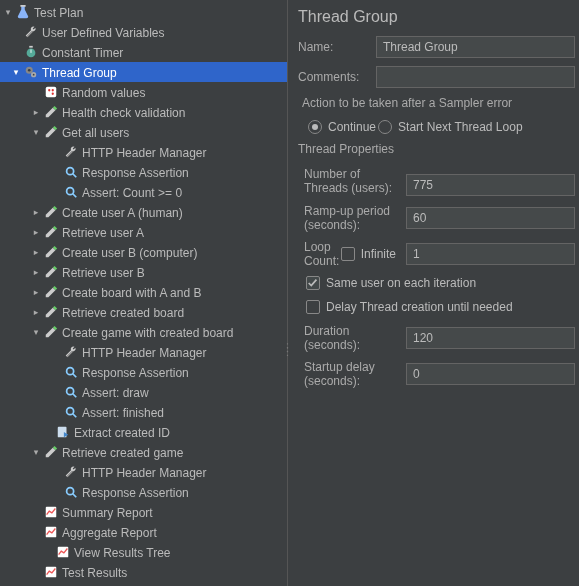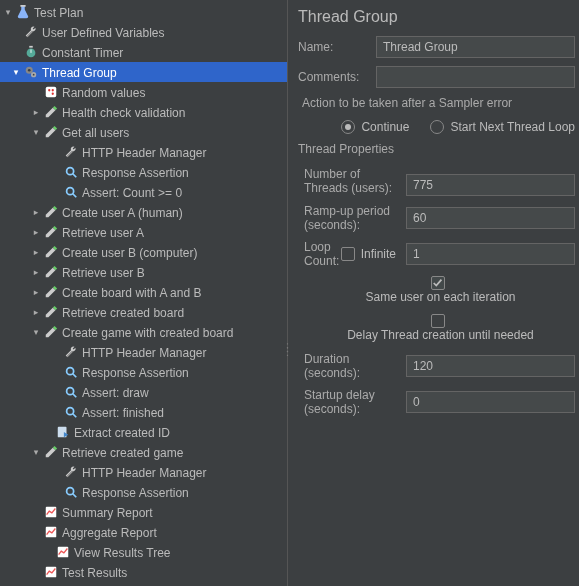--- a/index.html
+++ b/index.html
@@ -61,21 +61,20 @@
 
   .header {
     font-size: 16px;
     color: #bbbbbb;
     margin-bottom: 10px;
   }
   .form-row {
     display: flex;
     align-items: center;
     margin-bottom: 8px;
-    justify-content: flex-end;
   }
   .form-label { color:#aaa; }
   .input {
     background: #45494a;
     border: 1px solid #646464;
     color: #bbbbbb;
     height: 22px;
     padding: 2px 6px;
     font-size: 12px;
     font-family: inherit;
@@ -100,21 +99,21 @@
   }
   .check.on { background:#43494a; }
   .check svg { display:block; }
   .opt {
     display:flex;
     align-items:center;
     color:#bbb;
     cursor:pointer;
   }
   .indent-opts { margin-left: 8px; }
-  .indent-opts .opt { margin-bottom: 10px; flex-direction: column; }
+  .indent-opts .opt { margin-bottom: 10px; }
   .gripper {
     position:absolute;
     left:282px;
     top:345px;
     color:#777;
     font-size:11px;
     letter-spacing:1px;
     line-height:4px;
   }
 </style>
@@ -429,21 +428,21 @@
   <div class="form-row">
     <div class="form-label" style="width:78px">Name:</div>
     <input class="input" style="flex: 1 1 0%;" value="Thread Group">
   </div>
   <div class="form-row">
     <div class="form-label" style="width:78px">Comments:</div>
     <input class="input" style="flex: 1 1 0%;" value="">
   </div>
 
   <div class="section-label" style="margin-left:4px">Action to be taken after a Sampler error</div>
-  <div class="form-row" style="margin-left:10px;gap:21px">
+  <div class="form-row" style="margin-left:10px;gap:2px">
     <div class="opt">
       <span class="radio">
           <span class="dot"></span>
         </span>
       <span>Continue</span>
     </div>
     <div class="opt">
       <span class="radio"></span>
       <span>Start Next Thread Loop</span>
     </div>

